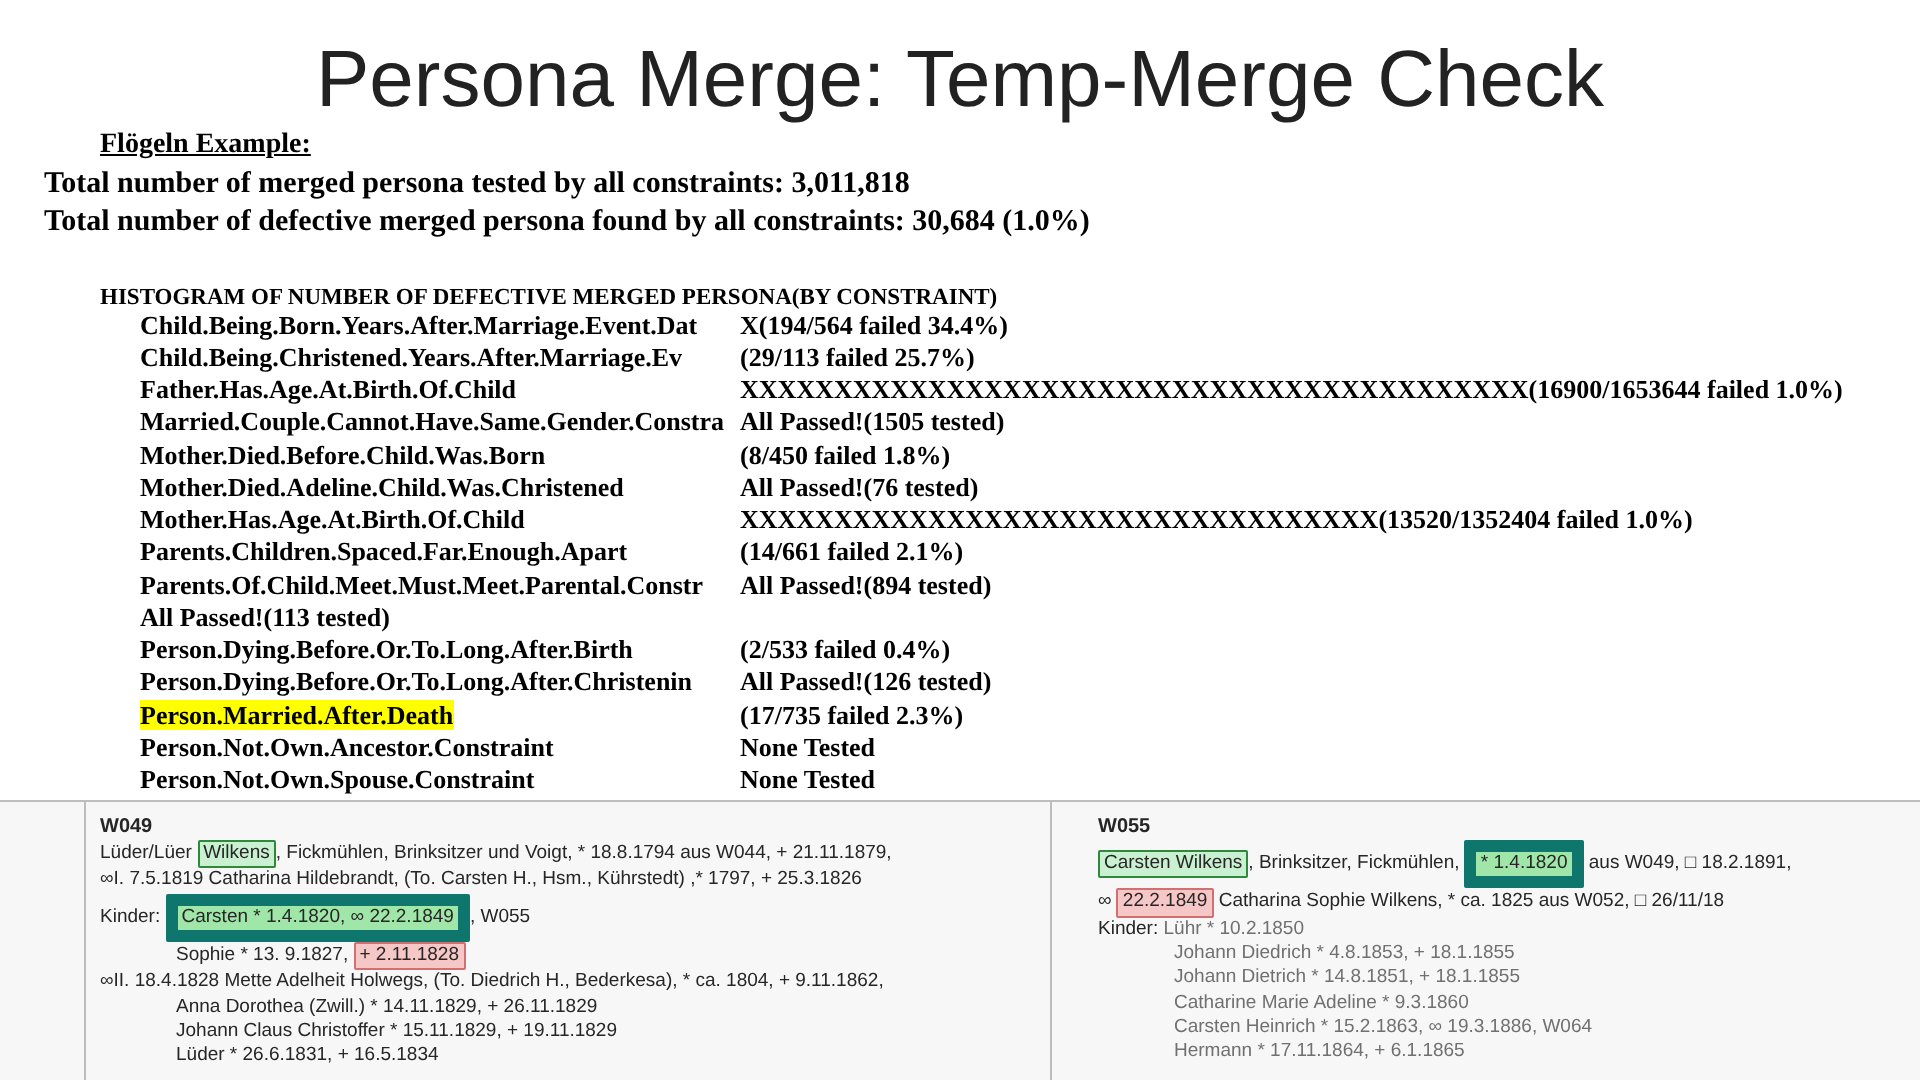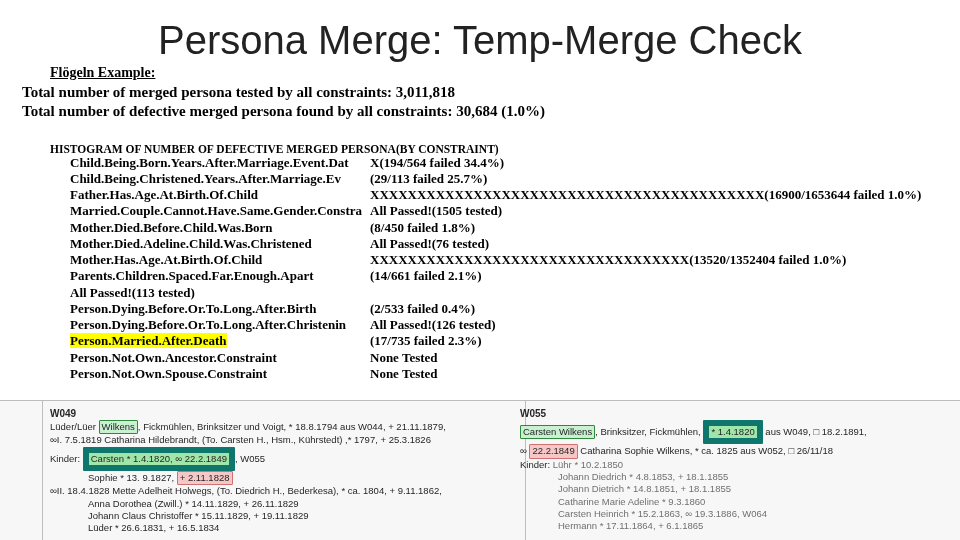--- a/index.html
+++ b/index.html
@@ -81,21 +81,21 @@
     background: #bdbdbd;
   }
   .record {
     position: absolute;
     font-family: Arial, Helvetica, sans-serif;
     font-size: 9.5px;
     line-height: 1.3;
     color: #262626;
   }
   .rec-left { left: 50px; top: 6px; width: 455px; }
-  .rec-right { left: 520px; top: 6px; width: 380px; }
+  .rec-right { left: 549px; top: 6px; width: 380px; }
   .rec-id { font-weight: bold; font-size: 10px; }
   .surname-box {
     display: inline-block;
     border: 1px solid #2e8a3a;
     background: #c9f0d0;
     padding: 0 2px;
     border-radius: 1px;
   }
   .date-green {
     display: inline-block;
@@ -155,20 +155,24 @@
         <div class="histo-col1">Mother.Died.Adeline.Child.Was.Christened</div>
         <div class="histo-col2">All Passed!(76 tested)</div>
       </div>
       <div class="histo-row">
         <div class="histo-col1">Mother.Has.Age.At.Birth.Of.Child</div>
         <div class="histo-col2">XXXXXXXXXXXXXXXXXXXXXXXXXXXXXXXXXX(13520/1352404 failed   1.0%)</div>
       </div>
       <div class="histo-row">
         <div class="histo-col1">Parents.Children.Spaced.Far.Enough.Apart</div>
         <div class="histo-col2">(14/661 failed   2.1%)</div>
+      </div>
+      <div class="histo-row">
+        <div class="histo-col1">Parents.Of.Child.Meet.Must.Meet.Parental.Constr</div>
+        <div class="histo-col2">All Passed!(894 tested)</div>
       </div>
       <div class="histo-row">
         <div class="histo-col2">All Passed!(113 tested)</div>
       </div>
       <div class="histo-row">
         <div class="histo-col1">Person.Dying.Before.Or.To.Long.After.Birth</div>
         <div class="histo-col2">(2/533 failed   0.4%)</div>
       </div>
       <div class="histo-row">
         <div class="histo-col1">Person.Dying.Before.Or.To.Long.After.Christenin</div>

